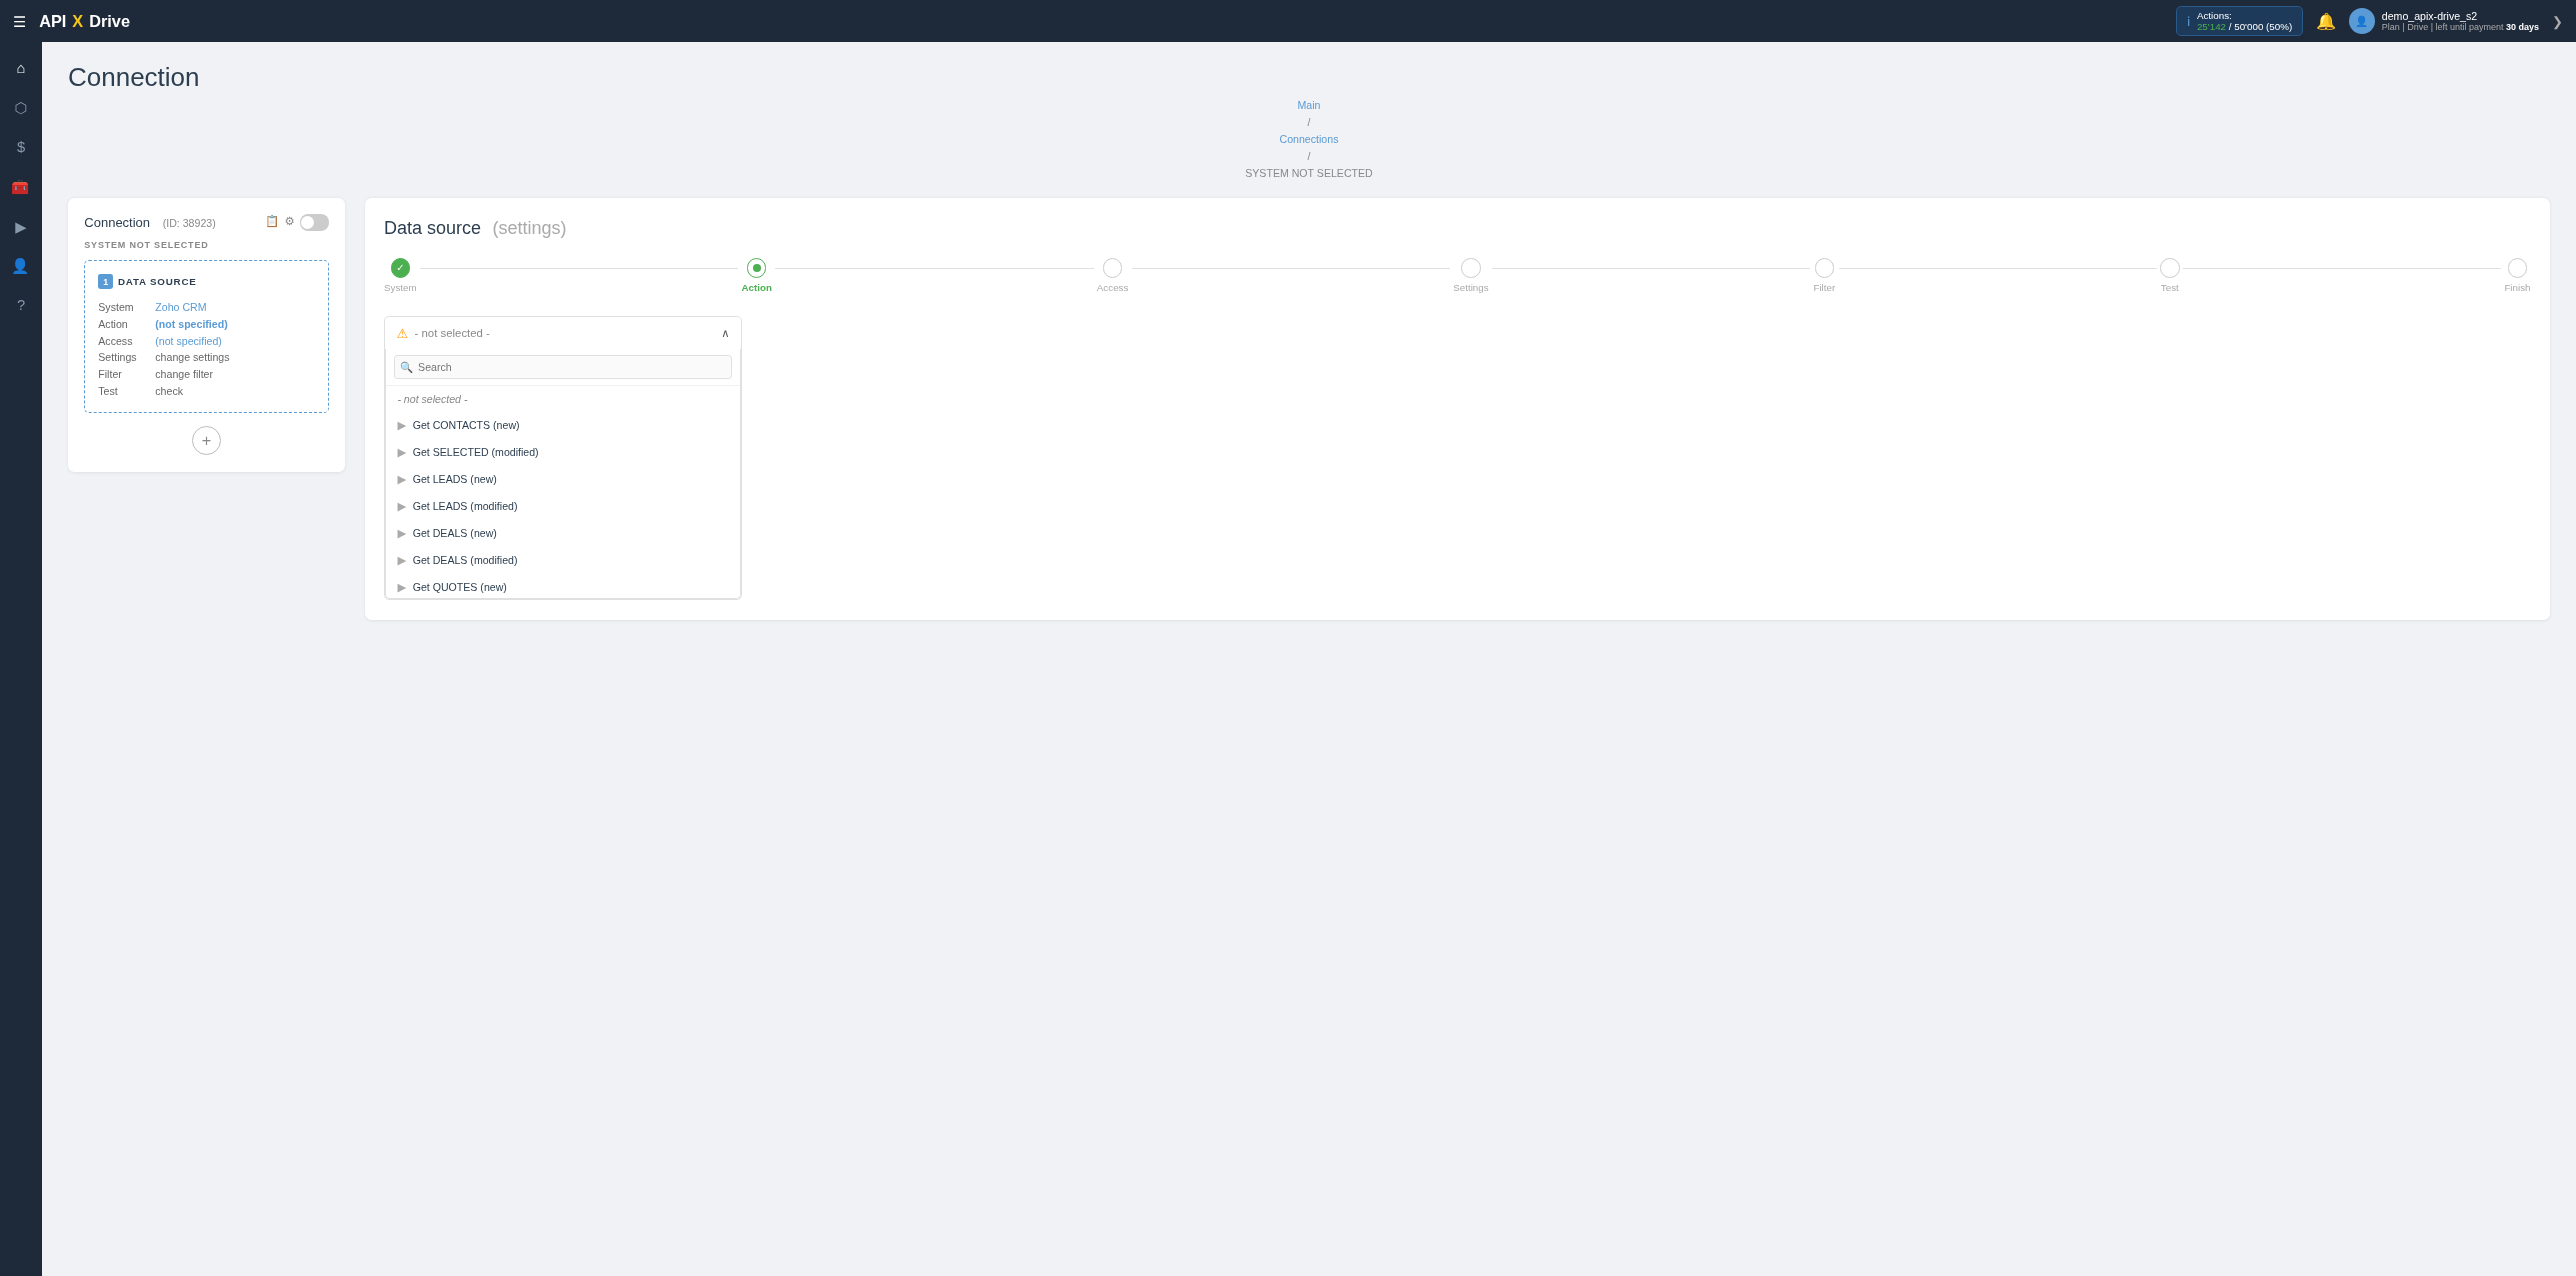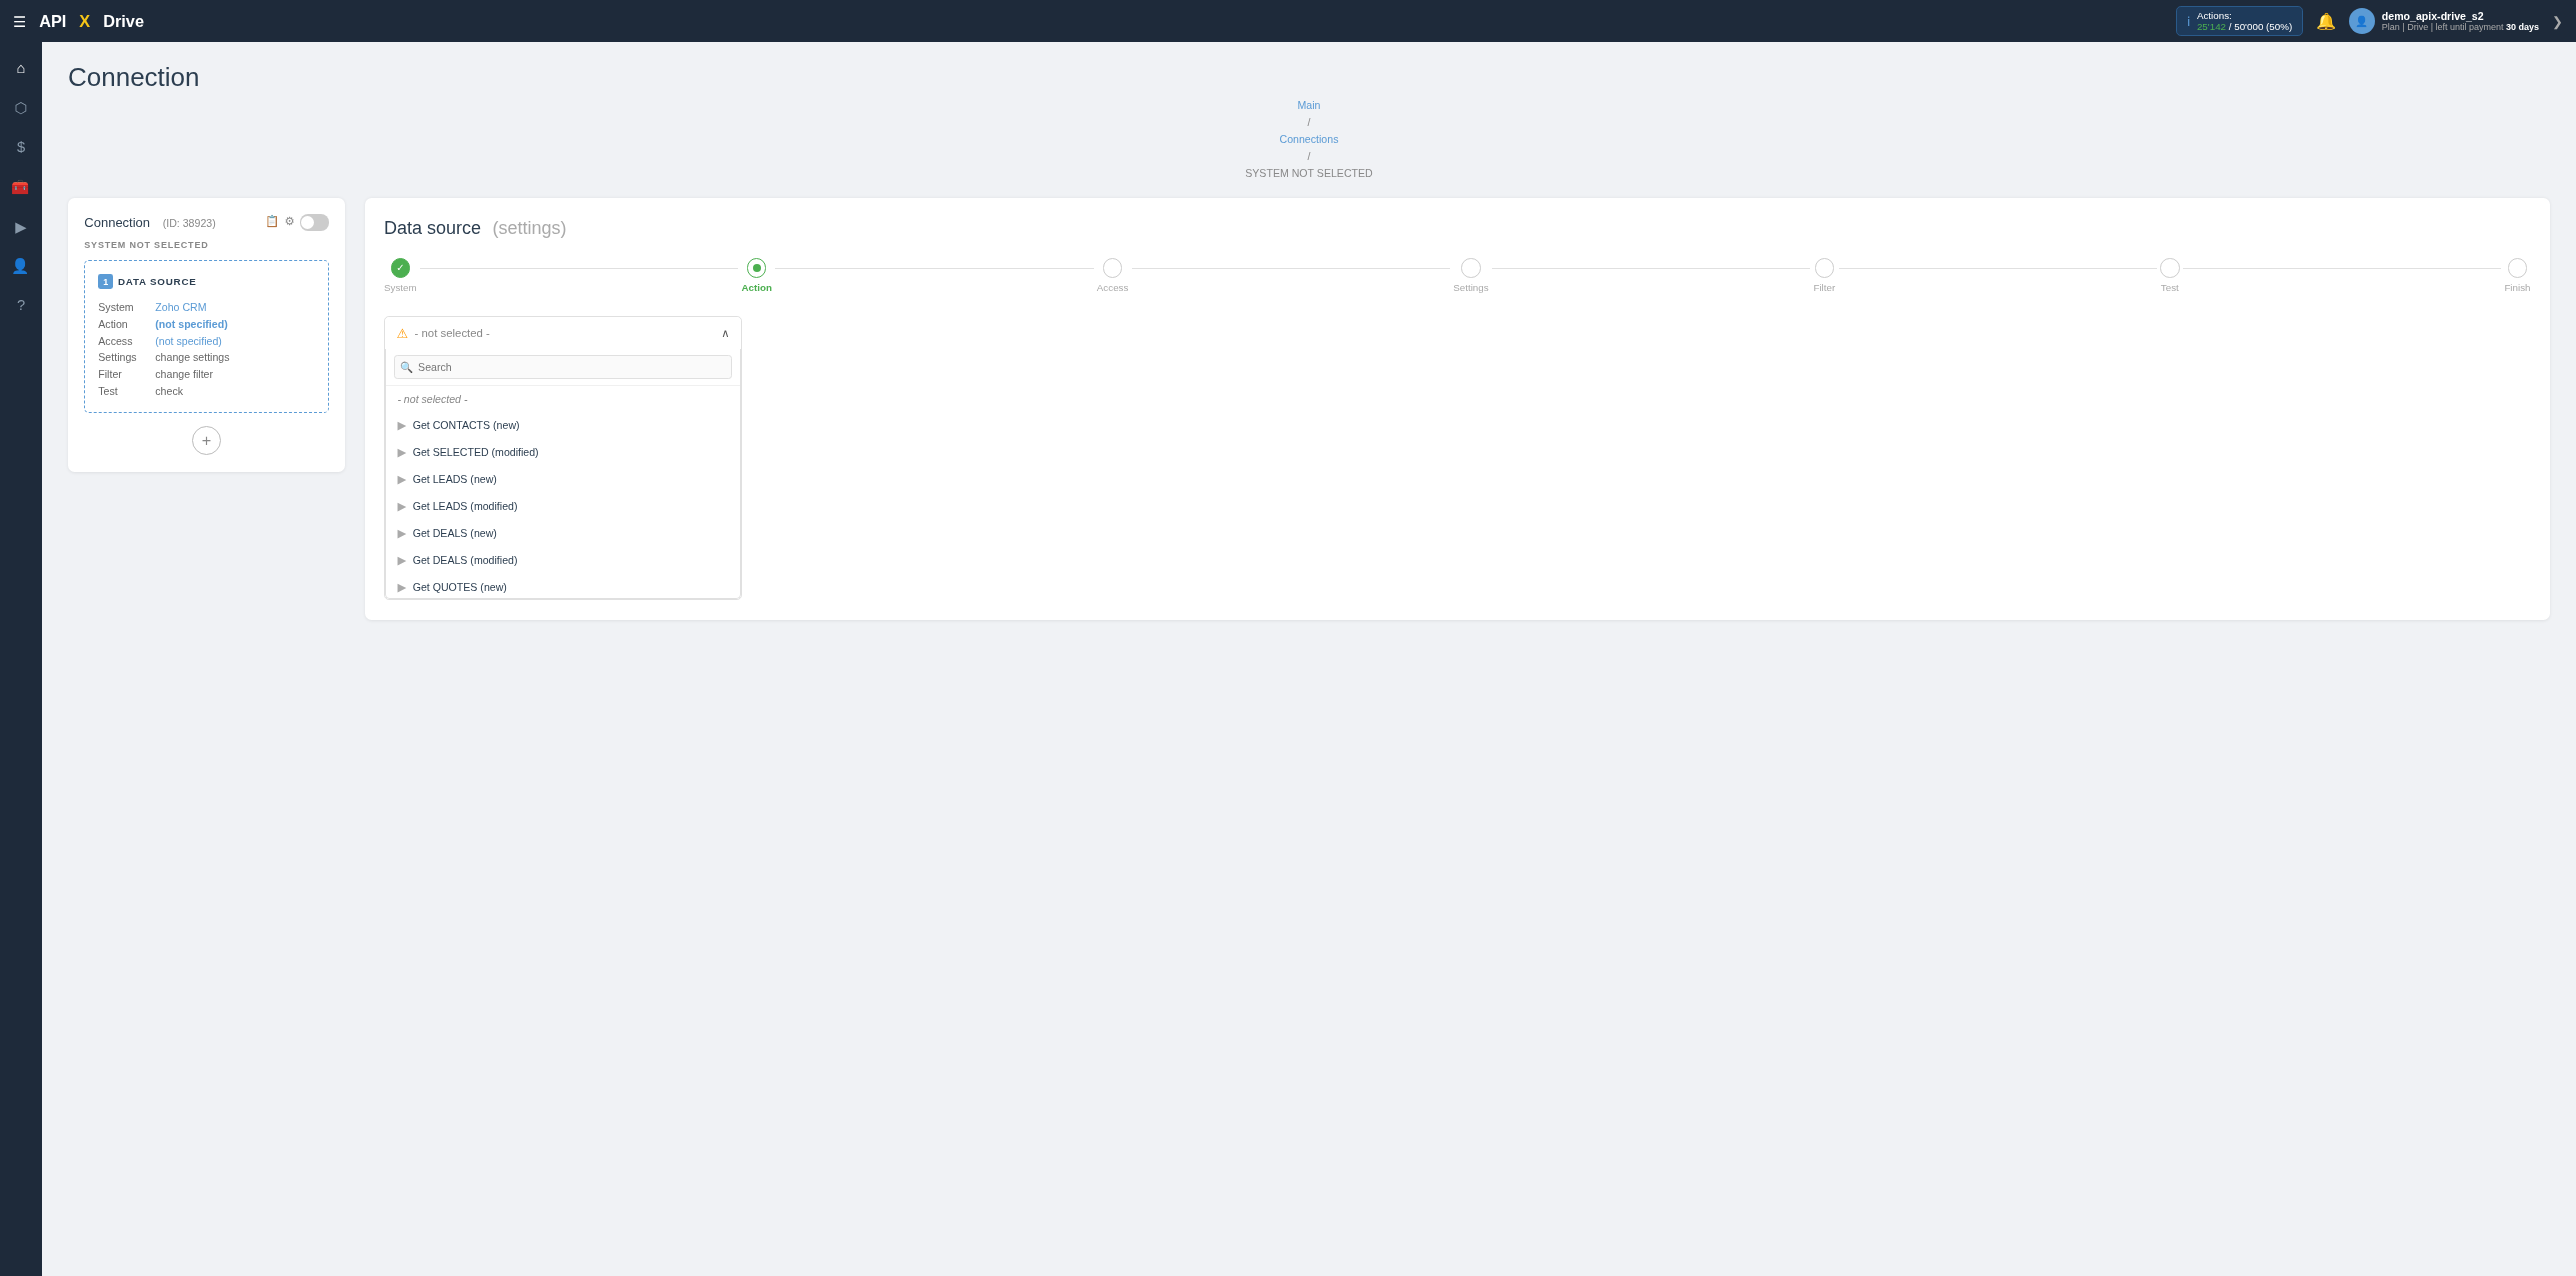--- a/index.html
+++ b/index.html
@@ -11,21 +11,21 @@
       display: flex;
       align-items: center;
       height: 42px;
       padding: 0 13px;
       flex-shrink: 0;
       z-index: 100;
     }
     .navbar-logo {
       display: flex;
       align-items: flex-end;
-      gap: 13px;
+      gap: 6px;
       color: white;
       font-size: 16.3px;
       font-weight: bold;
       margin-right: auto;
     }
     .hamburger { color: white; margin-right: 13px; font-size: 14.7px; cursor: pointer; }
 
     .actions-badge {
       background: #1e3a5a;
       border: 0.8px solid #2a5a8a;
@@ -39,21 +39,21 @@
       margin-right: 13px;
     }
     .actions-badge .info-icon { color: #5b9bd5; font-size: 13px; }
     .actions-count { color: white; font-size: 9.8px; }
     .actions-count .green { color: #4caf50; }
 
     .bell-icon { color: white; font-size: 16.3px; margin-right: 13px; cursor: pointer; }
     .user-section { display: flex; align-items: center; gap: 6.5px; color: white; font-size: 10.6px; }
     .user-avatar { width: 26px; height: 26px; border-radius: 50%; background: #5b9bd5; display: flex; align-items: center; justify-content: center; color: white; }
     .user-info { display: flex; flex-direction: column; }
-    .user-name { font-weight: bold; font-size: 10.6px; }
+    .user-name { font-weight: normal; font-size: 10.6px; }
     .user-plan { font-size: 9px; color: #aaa; }
     .user-plan .bold { color: white; font-weight: bold; }
     .chevron-right { color: #aaa; font-size: 13px; margin-left: 6.5px; }
 
     
     .main-layout { display: flex; flex: 1; overflow: hidden; }
 
     
     .sidebar {
       background: #1e2a3a;

